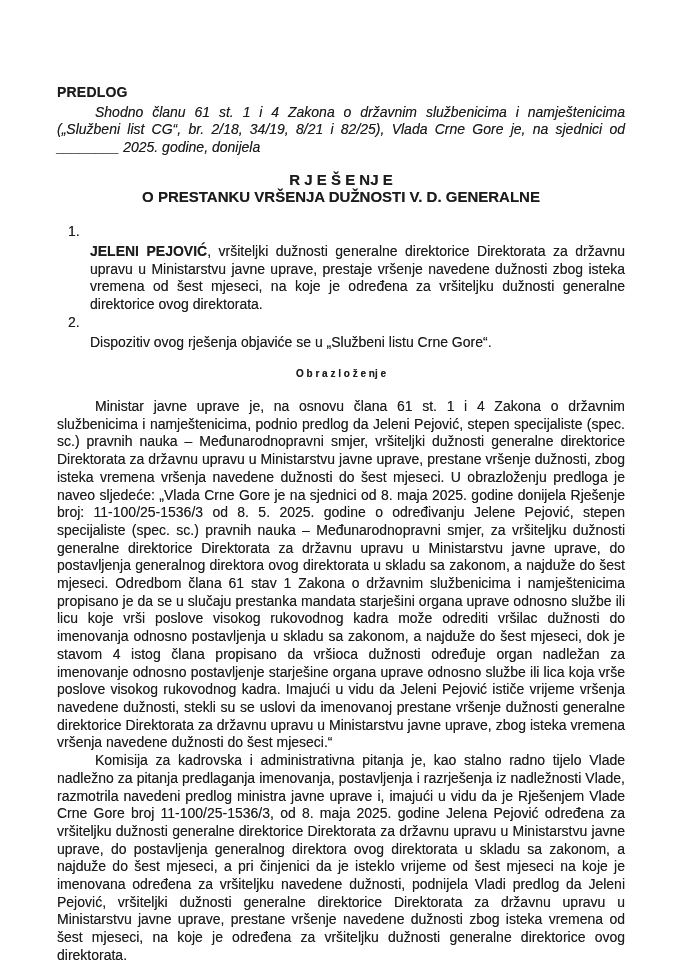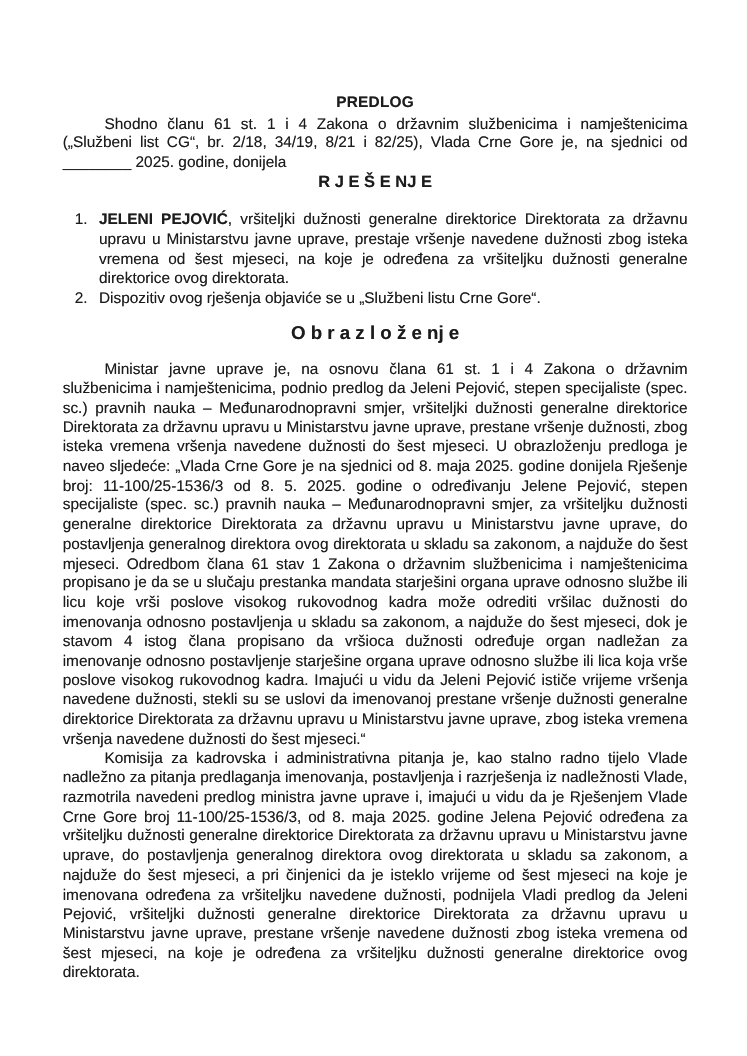--- a/index.html
+++ b/index.html
@@ -16,77 +16,81 @@
     box-sizing: border-box;
     padding: 84px 54px 20px 57px;
     font-family: "Liberation Sans", sans-serif;
     color: #1c1c1c;
     font-size: 14px;
     line-height: 17.7px;
     overflow: hidden;
     text-shadow: 0 0 0.5px rgba(20,20,20,0.55);
   }
   .doc-tag {
-    text-align: center;
+    text-align: left;
     font-weight: bold;
     letter-spacing: 0.2px;
     margin: 0 0 2px 0;
   }
   .intro {
     margin: 0;
     text-align: justify;
     text-indent: 38px;
+    font-style: italic;
   }
   .title-block {
+    margin-top: 14px;
     text-align: center;
     font-weight: bold;
     font-size: 15px;
     line-height: 17.5px;
   }
   .items {
     margin: 17px 0 0 0;
     padding: 0 0 0 11px;
     list-style: none;
   }
   .item {
     display: flex;
   }
   .item .num {
     flex: none;
     width: 22px;
   }
   .item .itxt {
     flex: 1;
     text-align: justify;
+    margin-top: 20px;
   }
   .section-heading {
     margin-top: 14px;
     margin-bottom: 15px;
     text-align: center;
     font-weight: bold;
-    font-size: 17px;
+    font-size: 10px;
   }
   .body-para {
     margin: 0;
     text-align: justify;
     text-indent: 38px;
   }
   b { font-weight: bold; }
 </style>
 </head>
 <body>
 
 <div class="page">
 
   <div class="doc-tag">PREDLOG</div>
 
   <p class="intro">Shodno članu 61 st. 1 i 4 Zakona o državnim službenicima i namještenicima („Službeni list CG“, br. 2/18, 34/19, 8/21 i 82/25), Vlada Crne Gore je, na sjednici od ________ 2025. godine, donijela</p>
 
   <div class="title-block">
     <div>R J E Š E NJ E</div>
+    <div>O PRESTANKU VRŠENJA DUŽNOSTI V. D. GENERALNE</div>
   </div>
 
   <ol class="items">
     <li class="item">
       <span class="num">1.</span>
       <span class="itxt"><b>JELENI PEJOVIĆ</b><span>, vršiteljki dužnosti generalne direktorice Direktorata za državnu upravu u Ministarstvu javne uprave, prestaje vršenje navedene dužnosti zbog isteka vremena od šest mjeseci, na koje je određena za vršiteljku dužnosti generalne direktorice ovog direktorata.</span></span>
     </li>
     <li class="item">
       <span class="num">2.</span>
       <span class="itxt"><b></b><span>Dispozitiv ovog rješenja objaviće se u „Službeni listu Crne Gore“.</span></span>

